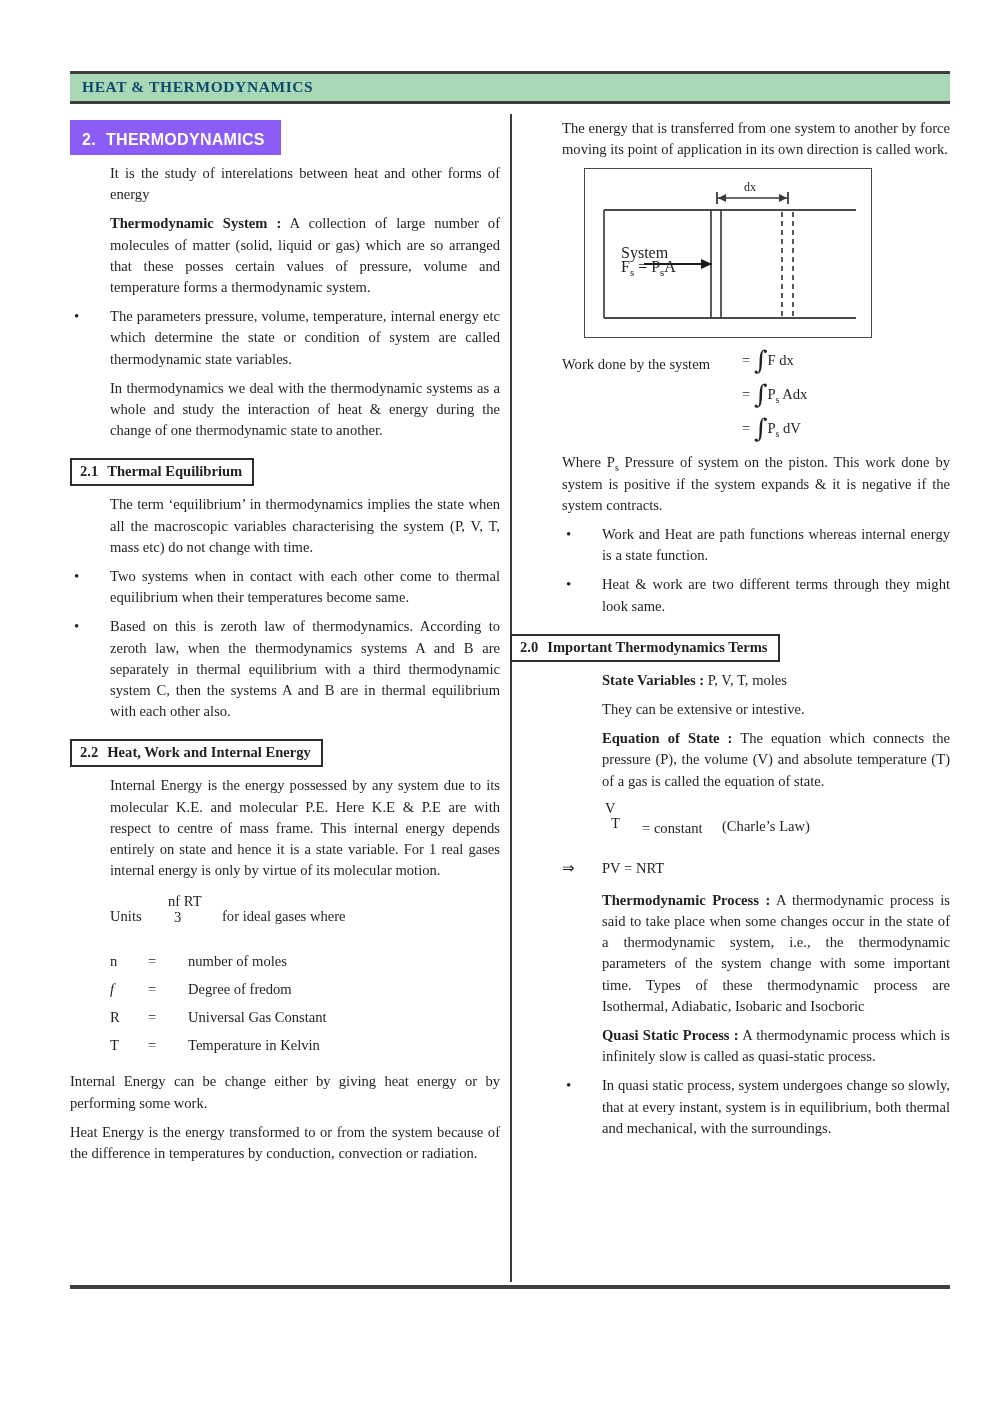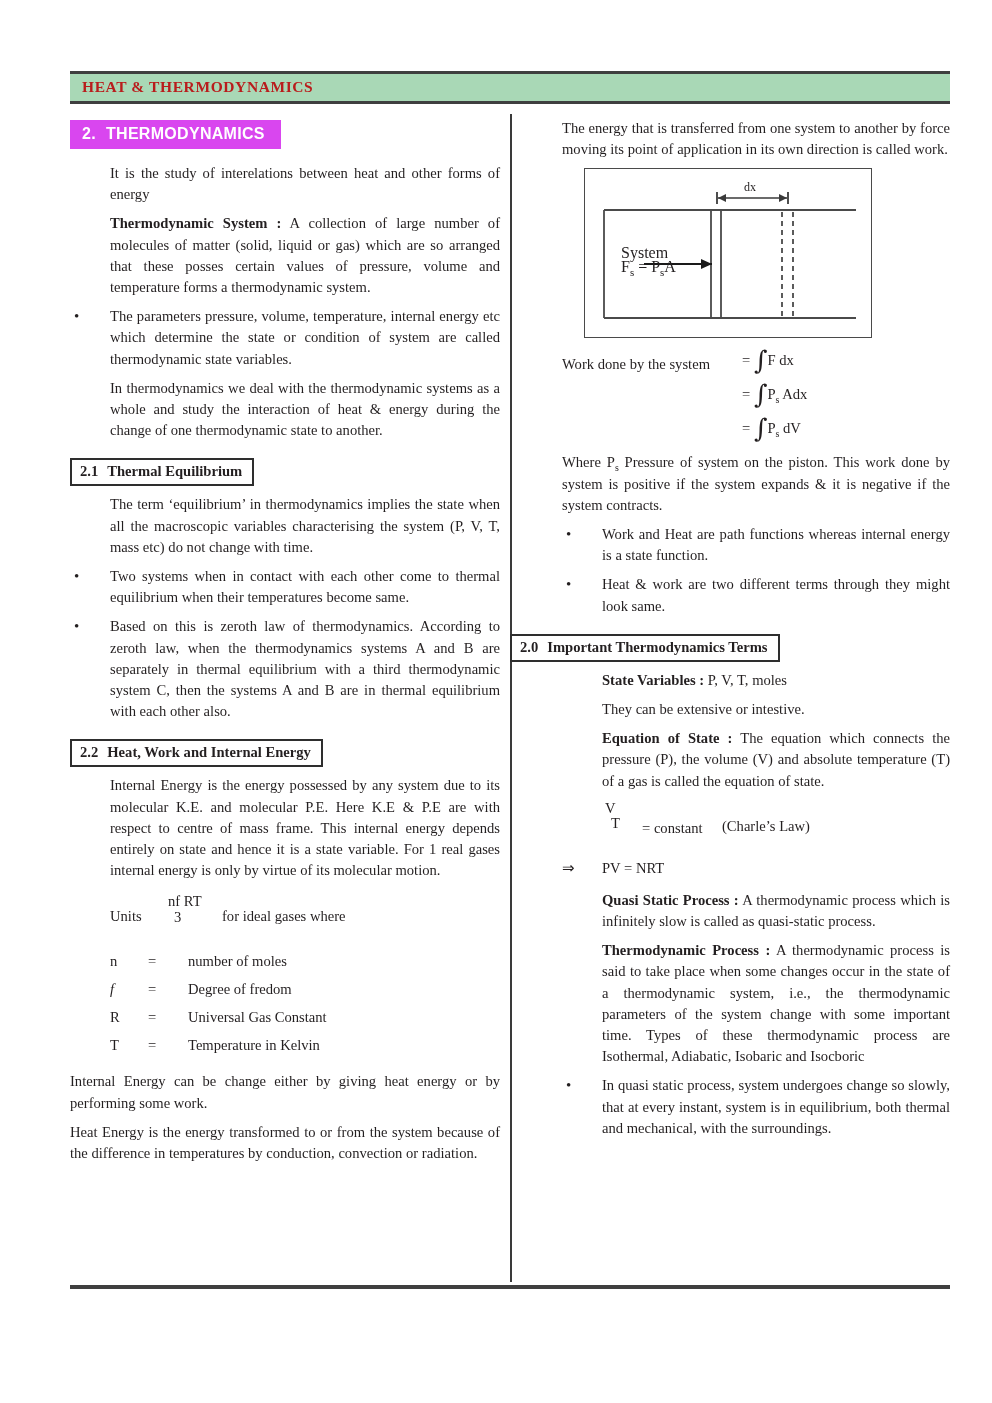--- a/index.html
+++ b/index.html
@@ -36,21 +36,21 @@
     box-sizing: content-box;
   }
   .header-band .htitle {
     position: absolute;
     left: 12px;
     top: 4px;
     font-family: "Liberation Serif", serif;
     font-weight: bold;
     font-size: 15.5px;
     letter-spacing: 0.6px;
-    color: #b91c1c;
+    color: #0c4a6e;
   }
 
   
   .bottom-rule {
     position: absolute;
     left: 70px;
     top: 1285px;
     width: 880px;
     height: 0;
     border-top: 4px solid #3f3f3f;
@@ -64,23 +64,23 @@
     width: 0;
     height: 1168px;
     border-left: 2.5px solid #3a3a3a;
   }
 
   
   .chapter-tab {
     position: absolute;
     left: 70px;
     top: 120px;
-    background: #d946ef;
+    background: #8b5cf6;
     color: #ffffff;
-    padding: 5px 16px 6px 12px;
+    padding: 11px 16px 6px 12px;
     font-family: "Liberation Sans", sans-serif;
     font-weight: bold;
     font-size: 16px;
     letter-spacing: 0.3px;
     white-space: nowrap;
   }
   .chapter-tab .num { margin-right: 10px; }
 
   
   .col {
@@ -373,21 +373,21 @@
         </span>
         <span class="eqc">= constant</span>
         <span class="name">(Charle’s Law)</span>
       </div>
       <div class="law-row imply">
         <span class="arw">⇒</span>
         <span class="lhs">PV = NRT</span>
       </div>
     </div>
 
+    <p class="para indent"><b>Thermodynamic Process :</b><span> A thermodynamic process is said to take place when some changes occur in the state of a thermodynamic system, i.e., the thermodynamic parameters of the system change with some important time. Types of these thermodynamic process are Isothermal, Adiabatic, Isobaric and Isocboric</span></p>
+
     <p class="para indent"><b>Quasi Static Process :</b><span> A thermodynamic process which is infinitely slow is called as quasi-static process.</span></p>
 
-    <p class="para indent"><b>Thermodynamic Process :</b><span> A thermodynamic process is said to take place when some changes occur in the state of a thermodynamic system, i.e., the thermodynamic parameters of the system change with some important time. Types of these thermodynamic process are Isothermal, Adiabatic, Isobaric and Isocboric</span></p>
-
     <p class="para hang"><span class="bullet">•</span><span>In quasi static process, system undergoes change so slowly, that at every instant, system is in equilibrium, both thermal and mechanical, with the surroundings.</span></p>
 
   </div>
 
 </div>
 
 </body></html>

